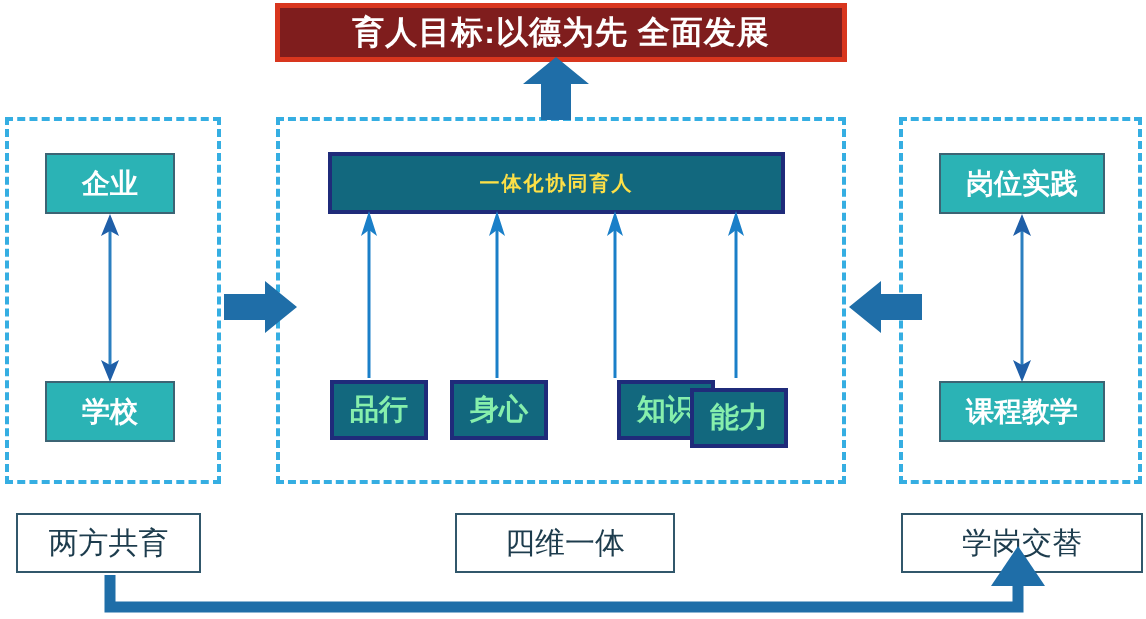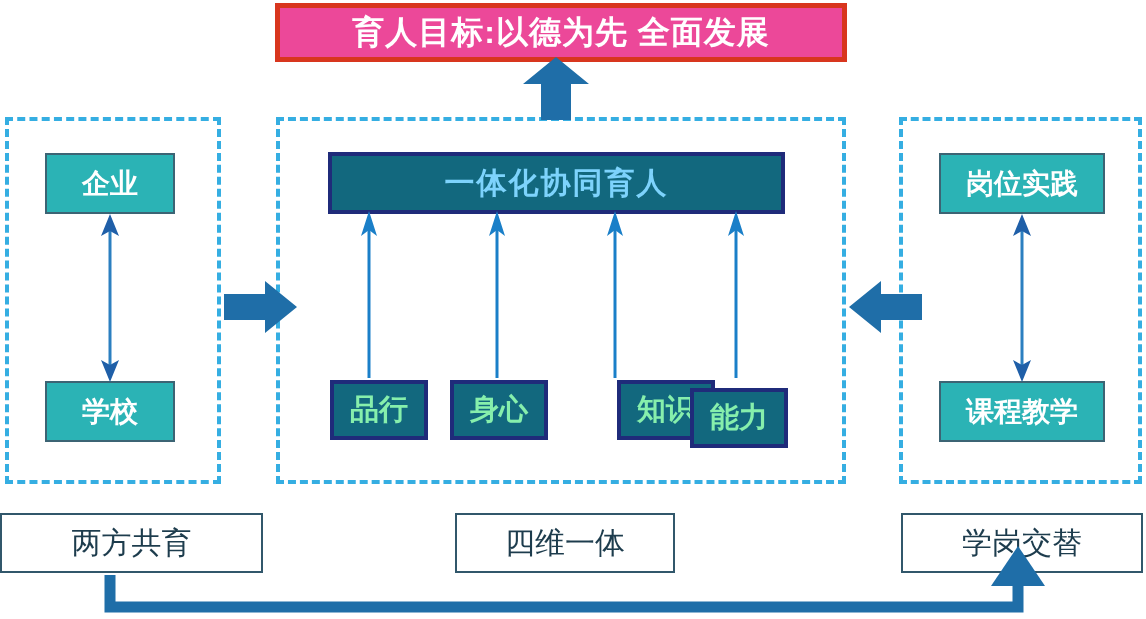--- a/index.html
+++ b/index.html
@@ -19,21 +19,21 @@
   }
 
   
   .goal-banner {
     position: absolute;
     left: 275px;
     top: 3px;
     width: 572px;
     height: 59px;
     box-sizing: border-box;
-    background: #ec4899;
+    background: #7f1d1d;
     border: 5px solid #d8361e;
     display: flex;
     align-items: center;
     justify-content: center;
     color: #ffffff;
     font-size: 32px;
     font-weight: bold;
     letter-spacing: 1px;
   }
 
@@ -72,22 +72,22 @@
     left: 328px;
     top: 152px;
     width: 457px;
     height: 62px;
     box-sizing: border-box;
     background: #12687e;
     border: 4px solid #1f2b7a;
     display: flex;
     align-items: center;
     justify-content: center;
-    color: #7dd3fc;
-    font-size: 30px;
+    color: #fde047;
+    font-size: 20px;
     font-weight: bold;
     letter-spacing: 2px;
     text-align: center;
   }
 
   
   .dim-box {
     position: absolute;
     top: 380px;
     width: 98px;
@@ -114,21 +114,21 @@
     height: 60px;
     box-sizing: border-box;
     background: #ffffff;
     border: 2px solid #31576b;
     display: flex;
     align-items: center;
     justify-content: center;
     color: #1d3c4d;
     font-size: 30px;
   }
-  #label-left   { left: 0;   width: 263px; }
+  #label-left   { left: 16px;   width: 185px; }
   #label-center { left: 455px; width: 220px; }
   #label-right  { left: 901px; width: 242px; }
 
   
   #arrows {
     position: absolute;
     left: 0;
     top: 0;
     width: 1146px;
     height: 619px;

